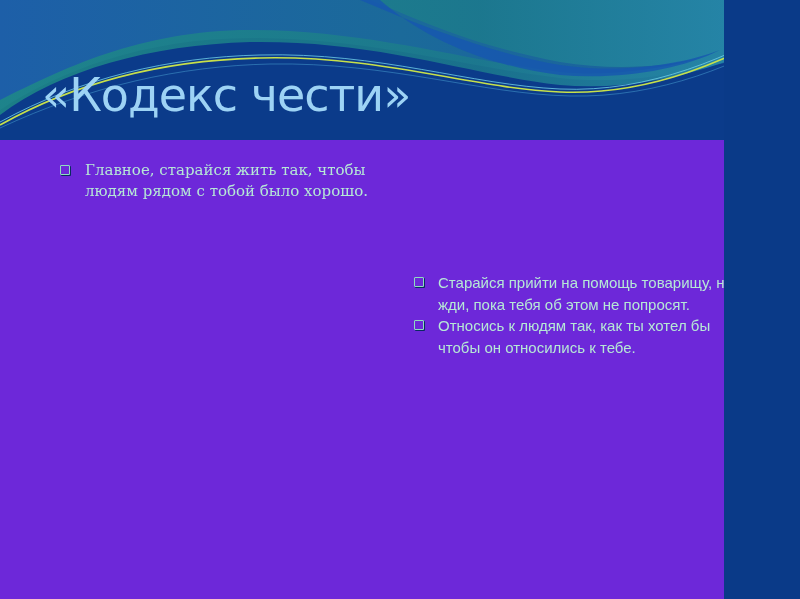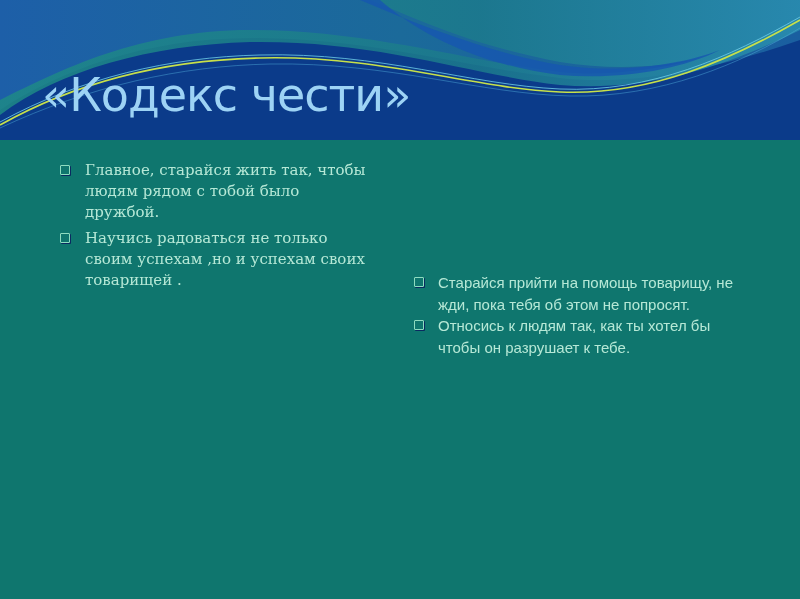--- a/index.html
+++ b/index.html
@@ -1,17 +1,17 @@
 <!DOCTYPE html>
 <html><head>
 <meta charset="utf-8">
 <style>
   html, body { margin:0; padding:0; }
   body { width:800px; height:599px; overflow:hidden; background:#0a3a88; position:relative; }
-  .slide { position:absolute; left:0; top:0; width:800px; height:599px; background:#0f766e; overflow:hidden;text-decoration:underline; }
+  .slide { position:absolute; left:0; top:0; width:724px; height:599px; background:#6d28d9; overflow:hidden;text-decoration:underline; }
   .waves { position:absolute; left:0; top:0; width:800px; height:140px; }
   .title { position:absolute; left:42px; top:68px; font-family:"DejaVu Sans", sans-serif; font-size:46px; color:#9dd3f5; letter-spacing:-1px; white-space:nowrap; }
   .col { position:absolute; }
   .col-left { left:60px; top:160px; width:310px; font-family:"DejaVu Serif","Liberation Serif", serif; font-size:15px; line-height:21px; color:#b6e8d6; }
   .col-right { left:414px; top:272px; width:340px; font-family:"Liberation Sans", sans-serif; font-size:15px; line-height:21.5px; color:#b6e8d6; }
   .item { display:flex; margin-bottom:5px; }
   .col-right .item { margin-bottom:0; }
   .bullet { flex:0 0 auto; width:10px; height:10px; margin-top:5px; margin-right:15px; border:1.5px solid #8fdcc0; border-radius:1px; box-sizing:border-box; box-shadow:1px 1px 0 #0a2a60; }
   .col-right .bullet { margin-right:14px; }
   .text { flex:1 1 auto; }
@@ -40,31 +40,27 @@
     <path d="M0,125 C80,80 170,60 260,58 C380,55 470,88 560,92 C650,96 730,60 800,20" fill="none" stroke="#c7e04a" stroke-width="1.6"></path>
     <path d="M0,122 C80,78 170,57 260,55 C380,52 470,85 560,89 C650,93 730,57 800,17" fill="none" stroke="#6fd0e8" stroke-width="1" opacity="0.8"></path>
     <path d="M0,128 C90,86 180,66 270,64 C390,62 480,94 570,96 C660,98 740,64 800,28" fill="none" stroke="#4fa8d8" stroke-width="0.8" opacity="0.6"></path>
   </svg>
 
   <div class="title">«Кодекс чести»</div>
 
   <div class="col col-left">
     <div class="item">
       <span class="bullet"></span>
-      <span class="text">Главное, старайся жить так, чтобы людям рядом с тобой было дружбой.</span>
-    </div>
-    <div class="item">
-      <span class="bullet"></span>
-      <span class="text">Научись радоваться  не только своим успехам ,но и  успехам своих товарищей .</span>
+      <span class="text">Главное, старайся жить так, чтобы людям рядом с тобой было хорошо.</span>
     </div>
   </div>
 
   <div class="col col-right">
     <div class="item">
       <span class="bullet"></span>
       <span class="text">Старайся прийти  на помощь товарищу, не жди, пока тебя об этом не попросят.</span>
     </div>
     <div class="item">
       <span class="bullet"></span>
-      <span class="text">Относись к людям так, как ты хотел бы чтобы он разрушает  к тебе.</span>
+      <span class="text">Относись к людям так, как ты хотел бы чтобы он относились  к тебе.</span>
     </div>
   </div>
 </div>
 
 </body></html>

